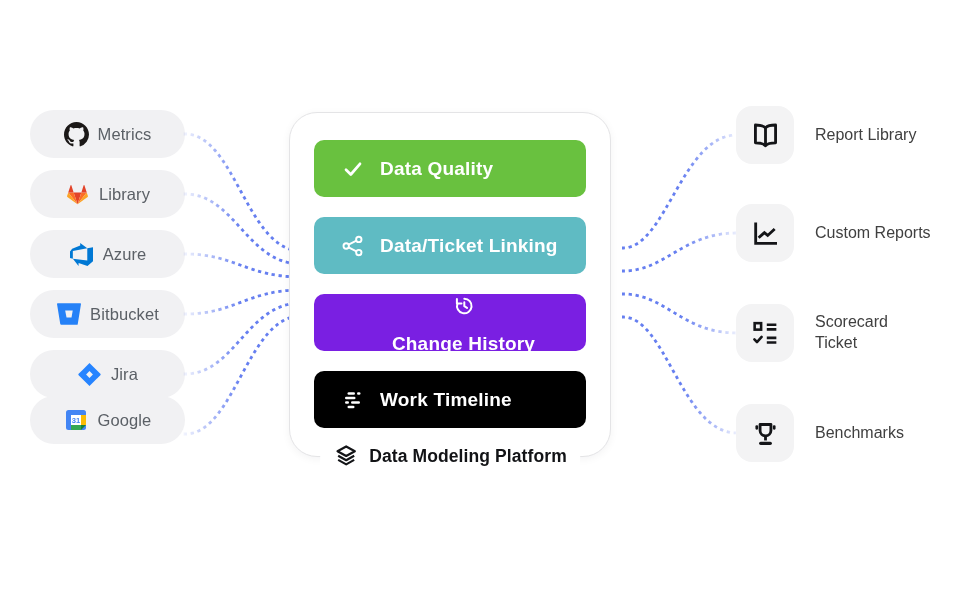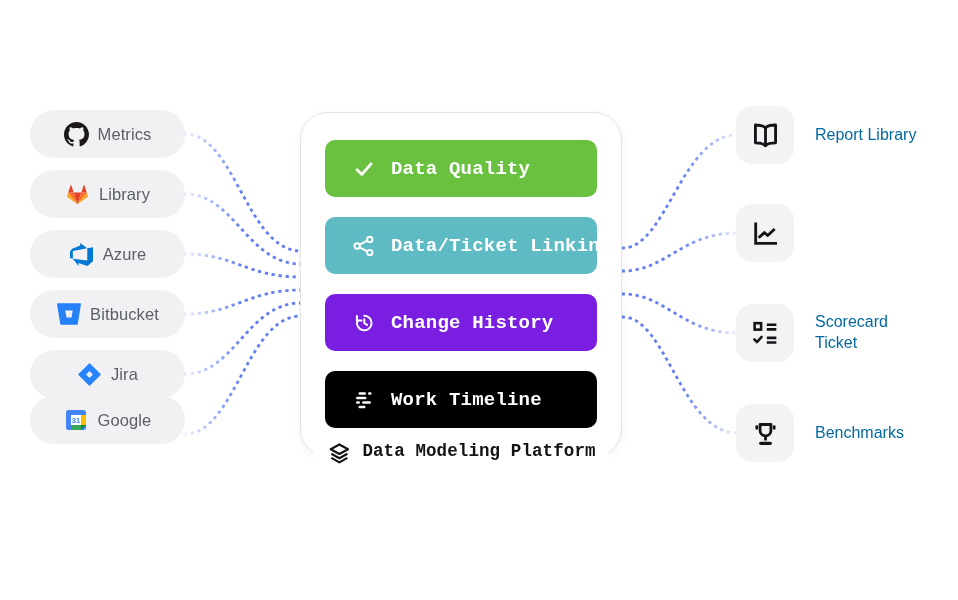--- a/index.html
+++ b/index.html
@@ -16,36 +16,36 @@
   .conn{position:absolute;pointer-events:none;}
   .conn path{fill:none;stroke-width:2.8;stroke-dasharray:.5 6.5;stroke-linecap:square;opacity:.82;}
   .conn-left{left:183px;top:105px;
     -webkit-mask-image:linear-gradient(to right,rgba(0,0,0,.08) 0%,rgba(0,0,0,.5) 22%,#000 48%);
             mask-image:linear-gradient(to right,rgba(0,0,0,.08) 0%,rgba(0,0,0,.5) 22%,#000 48%);}
   .conn-right{left:622px;top:105px;
     -webkit-mask-image:linear-gradient(to right,#000 0%,#000 50%,rgba(0,0,0,.5) 80%,rgba(0,0,0,.06) 100%);
             mask-image:linear-gradient(to right,#000 0%,#000 50%,rgba(0,0,0,.5) 80%,rgba(0,0,0,.06) 100%);}
 
   
-  .card{position:absolute;left:300px;top:112px;width:322px;height:345px;background:#fff;
+  .card{position:absolute;left:289px;top:112px;width:322px;height:345px;background:#fff;
         border:1.5px solid #e4e4e6;border-radius:28px;box-sizing:border-box;
-        box-shadow:0 2px 8px rgba(16,24,40,.05);font-family:Liberation Mono, monospace;}
+        box-shadow:0 2px 8px rgba(16,24,40,.05);}
   .feature{position:absolute;left:24px;width:272px;height:57px;border-radius:10px;
            display:flex;align-items:center;gap:15px;padding-left:27px;box-sizing:border-box;}
   .feature-icon{width:24px;height:24px;display:flex;align-items:center;justify-content:center;flex:0 0 auto;}
   .feature-label{color:#fff;font-size:19px;font-weight:700;letter-spacing:.2px;white-space:nowrap;}
   .card-tag{position:absolute;left:50%;bottom:-15px;transform:translateX(-50%);
-            background:#fff;height:30px;padding:0 13px;display:flex;gap:10px;white-space:nowrap;}
+            background:#fff;height:30px;padding:0 13px;display:flex;align-items:center;gap:10px;white-space:nowrap;}
   .card-tag-label{font-size:17.5px;font-weight:700;color:#121316;letter-spacing:.1px;}
 
   
   .out-row{position:absolute;left:736px;height:58px;display:flex;align-items:center;gap:21px;}
   .out-tile{width:58px;height:58px;border-radius:16px;background:#f3f3f4;
             display:flex;align-items:center;justify-content:center;flex:0 0 auto;}
-  .out-label{font-size:16px;font-weight:500;color:#0369a1;line-height:1.3;white-space:pre-line;}
+  .out-label{font-size:16px;font-weight:500;color:#404040;line-height:1.3;white-space:pre-line;}
 </style>
 </head>
 <body>
 
 <div class="stage">
 
   <div class="pill" style="top:110px">
     <span class="pill-icon">
       <svg viewBox="0 0 16 16" width="25" height="25">
           <path fill="#1b1817" d="M8 0C3.58 0 0 3.58 0 8c0 3.54 2.29 6.53 5.47 7.59.4.07.55-.17.55-.38 0-.19-.01-.82-.01-1.49-2.01.37-2.53-.49-2.69-.94-.09-.23-.48-.94-.82-1.13-.28-.15-.68-.52-.01-.53.63-.01 1.08.58 1.23.82.72 1.21 1.87.87 2.33.66.07-.52.28-.87.51-1.07-1.78-.2-3.64-.89-3.64-3.95 0-.87.31-1.59.82-2.15-.08-.2-.36-1.02.08-2.12 0 0 .67-.21 2.2.82.64-.18 1.32-.27 2-.27s1.36.09 2 .27c1.53-1.04 2.2-.82 2.2-.82.44 1.1.16 1.92.08 2.12.51.56.82 1.27.82 2.15 0 3.07-1.87 3.75-3.65 3.95.29.25.54.73.54 1.48 0 1.07-.01 1.93-.01 2.2 0 .21.15.46.55.38A8.01 8.01 0 0 0 16 8c0-4.42-3.58-8-8-8z"></path>
@@ -148,21 +148,21 @@
               <circle cx="5.2" cy="12" r="2.7"></circle>
               <circle cx="17.8" cy="5.4" r="2.7"></circle>
               <circle cx="17.8" cy="18.6" r="2.7"></circle>
               <path d="M7.6 10.7l7.8-4M7.6 13.3l7.8 4"></path>
             </g>
           </svg>
       </span>
       <span class="feature-label">Data/Ticket Linking</span>
     </div>
 
-    <div class="feature" style="top: 181px; background-color: rgb(122, 31, 226);">
+    <div class="feature" style="top: 181px; background-color: rgb(122, 31, 226); flex-direction: column;">
       <span class="feature-icon">
         <svg viewBox="0 0 24 24" width="24" height="24">
             <g fill="none" stroke="#fff" stroke-width="2" stroke-linecap="round" stroke-linejoin="round">
               <path d="M4.9 4.9v4.6h4.6"></path>
               <path d="M12.3 4.7a7.3 7.3 0 1 1-6.9 4.9"></path>
               <path d="M12.3 8.2v4l2.7 1.7"></path>
             </g>
           </svg>
       </span>
       <span class="feature-label">Change History</span>
@@ -212,20 +212,21 @@
 
   <div class="out-row" style="top:204px">
     <div class="out-tile">
       <svg viewBox="0 0 24 24" width="31" height="31">
           <g fill="none" stroke="#141518" stroke-width="2.2" stroke-linecap="square">
             <path d="M4.4 4.5v15.1h15.4"></path>
             <path d="M7.5 14.6l3.6-3.2 2.6 2.1 4.6-4.3"></path>
           </g>
         </svg>
     </div>
+    <span class="out-label">Custom Reports</span>
   </div>
 
   <div class="out-row" style="top:304px">
     <div class="out-tile">
       <svg viewBox="0 0 24 24" width="31" height="31">
           <g stroke="#141518" stroke-width="2" fill="none">
             <rect x="3.6" y="4" width="5" height="5"></rect>
             <path d="M13 5.2h7.4M13 8.8h7.4"></path>
             <path d="M3.4 16.6l2 2 3.6-3.9" stroke-linecap="round" stroke-linejoin="round"></path>
             <path d="M13 15.4h7.4M13 19h7.4"></path>

